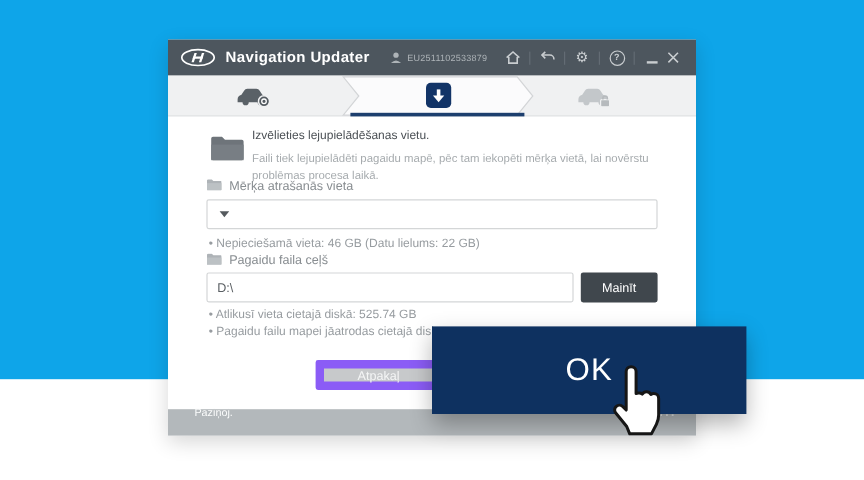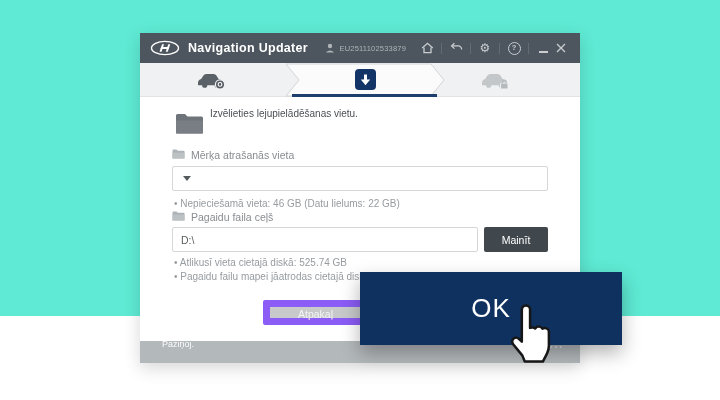--- a/index.html
+++ b/index.html
@@ -1,17 +1,17 @@
 <!DOCTYPE html>
 <html><head>
 <meta charset="utf-8">
 <style>
   html,body{margin:0;padding:0;}
   body{width:720px;height:400px;overflow:hidden;font-family:"Liberation Sans",sans-serif;}
-  #canvas{position:relative;width:720px;height:316px;background:#5eead4;}
+  #canvas{position:relative;width:720px;height:316px;background:#0ea5e9;}
   .window{position:absolute;left:140px;top:33px;width:440px;height:330px;background:#ffffff;
           box-shadow:0 5px 16px rgba(0,0,0,.16);}
   
   .titlebar{position:absolute;left:0;top:0;width:100%;height:30px;background:#4d565e;
             display:flex;align-items:center;box-sizing:border-box;padding:0 10px;}
   .logo{width:30px;height:16px;flex:0 0 auto;}
   .app-title{color:#fff;font-size:12.5px;font-weight:bold;letter-spacing:.3px;margin-left:8px;white-space:nowrap;}
   .tb-right{margin-left:auto;display:flex;align-items:center;}
   .user-wrap{display:flex;align-items:center;margin-right:12px;}
   .user-id{color:#aeb4b8;font-size:7.5px;margin-left:4px;letter-spacing:.2px;}
@@ -156,20 +156,21 @@
         </svg>
       </div>
     </div>
 
     <svg class="head-folder" width="29" height="23" viewBox="0 0 29 23">
       <path d="M1 3.5 Q1 2 2.5 2 H10 L12.5 4.5 H26.5 Q28 4.5 28 6 V20 Q28 21.5 26.5 21.5 H2.5 Q1 21.5 1 20 Z" fill="#6e747a"></path>
       <path d="M1 9 H28 V20 Q28 21.5 26.5 21.5 H2.5 Q1 21.5 1 20 Z" fill="#7a8artistic86" opacity="0"></path>
       <rect x="1" y="8.5" width="27" height="13" fill="#787e84"></rect>
     </svg>
     <div class="page-title">Izvēlieties lejupielādēšanas vietu.</div>
+    <div class="page-sub">Faili tiek lejupielādēti pagaidu mapē, pēc tam iekopēti mērķa vietā, lai novērstu problēmas procesa laikā.</div>
 
     <div class="sec-label lbl-target">
       <svg class="sm-folder" width="13" height="10" viewBox="0 0 13 10">
         <path d="M0.5 1.5 Q0.5 0.5 1.5 0.5 H4.5 L5.8 1.8 H12 Q12.5 1.8 12.5 2.5 V9 Q12.5 9.5 12 9.5 H1 Q0.5 9.5 0.5 9 Z" fill="#aeb3b7"></path>
         <rect x="0.5" y="3.6" width="12" height="5.9" fill="#bcc1c4"></rect>
       </svg>
       <span>Mērķa atrašanās vieta</span>
     </div>
     <div class="dropdown">
       <span class="caret"></span>

